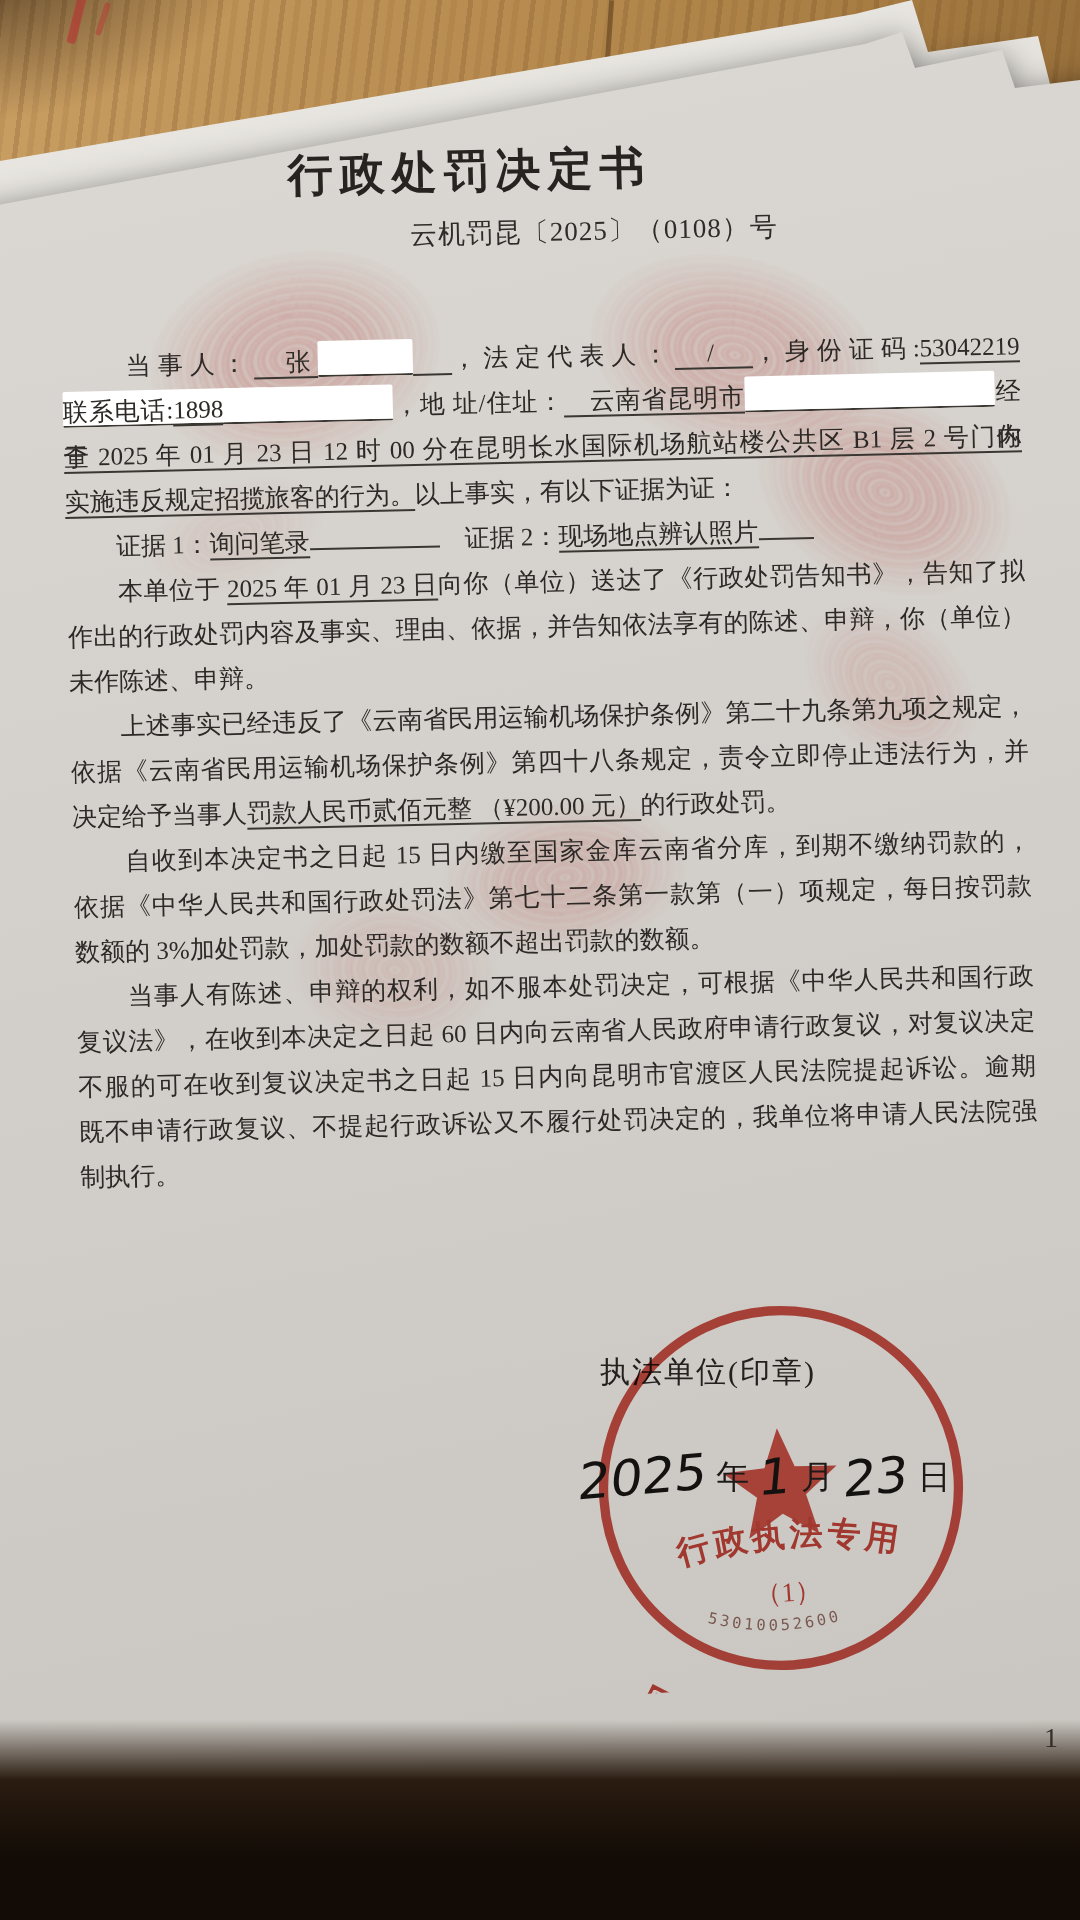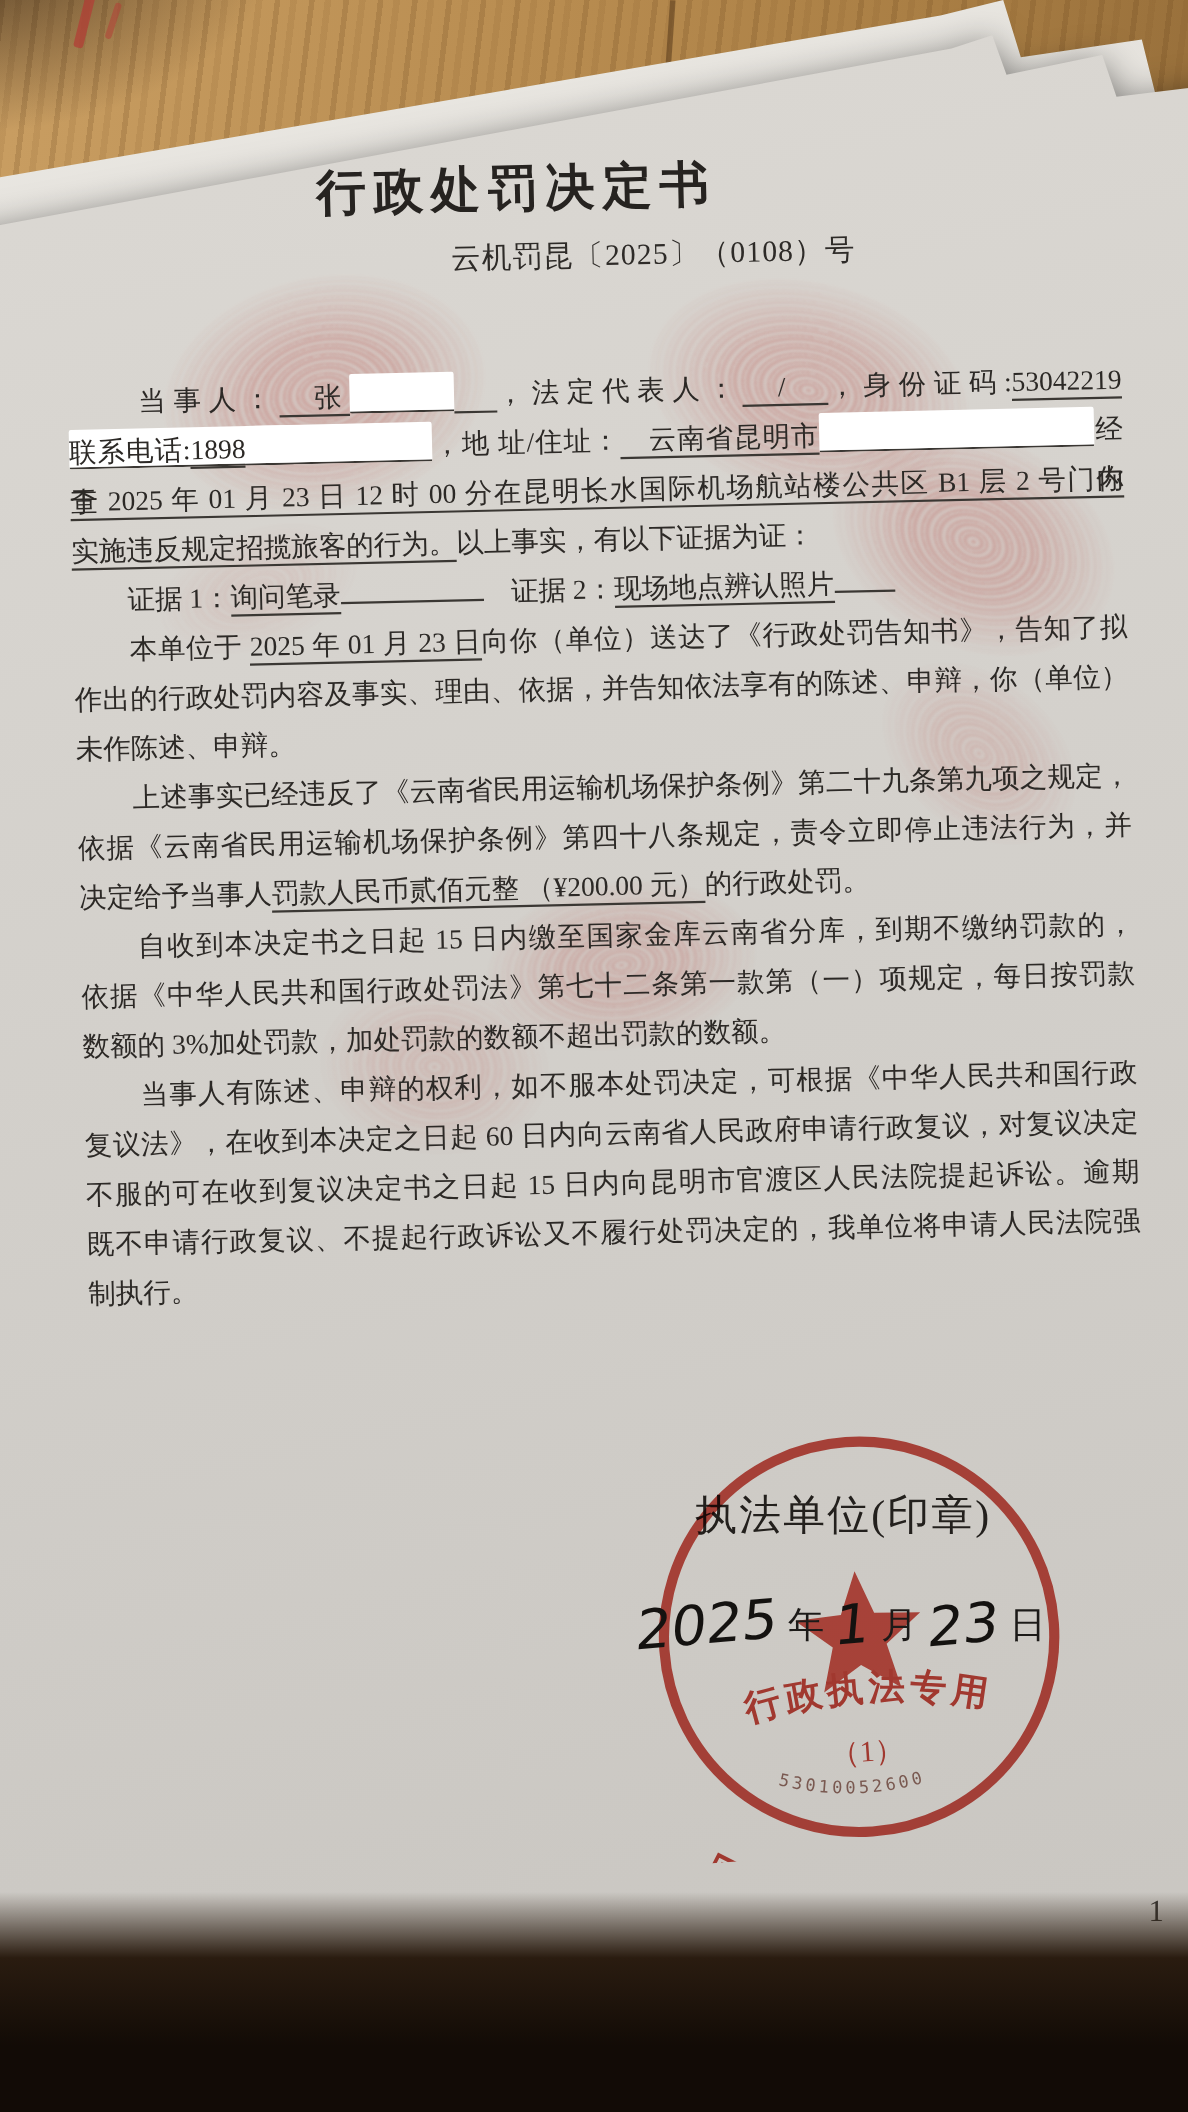--- a/index.html
+++ b/index.html
@@ -48,21 +48,21 @@
     mask-image:radial-gradient(ellipse at center,#000 32%,transparent 72%);
     filter:blur(1.2px);}
   .fp1{left:185px;top:250px;width:300px;height:215px;transform:rotate(-12deg);opacity:.95;}
   .fp2{left:625px;top:255px;width:300px;height:200px;transform:rotate(14deg);opacity:.9;}
   .fp3{left:790px;top:395px;width:270px;height:195px;transform:rotate(25deg);opacity:.9;}
   .fp4{left:480px;top:800px;width:250px;height:155px;transform:rotate(-8deg);opacity:.75;}
   .fp5{left:330px;top:890px;width:210px;height:160px;transform:rotate(6deg);opacity:.5;}
   .fp6{left:830px;top:615px;width:200px;height:140px;transform:rotate(40deg);opacity:.55;}
   .fp7{left:180px;top:480px;width:190px;height:110px;transform:rotate(-20deg);opacity:.3;}
   
-  .sig-label{position:absolute;left:672px;top:1352px;font-size:38px;letter-spacing:2px;color:#23201d;z-index:3;}
+  .sig-label{position:absolute;left:640px;top:1352px;font-size:30px;letter-spacing:2px;color:#23201d;z-index:3;}
   .date-line{position:absolute;left:615px;top:1448px;z-index:5;color:#1c1a18;white-space:nowrap;}
   .date-line .cjk{font-size:33px;margin:0 6px;vertical-align:6px;}
   .hw{display:inline-block;font-family:"DejaVu Sans",sans-serif;font-size:50px;
     transform:skewX(-10deg) rotate(-5deg);margin:0 4px;color:#141210;}
   .seal-box{position:absolute;left:625px;top:1292px;width:392px;height:392px;z-index:4;
     mix-blend-mode:multiply;opacity:.92;transform:rotate(-4deg);}
   .pagenum{position:absolute;left:1084px;top:1722px;font-size:28px;color:#3a3733;z-index:3;}
 </style>
 </head>
 <body>

